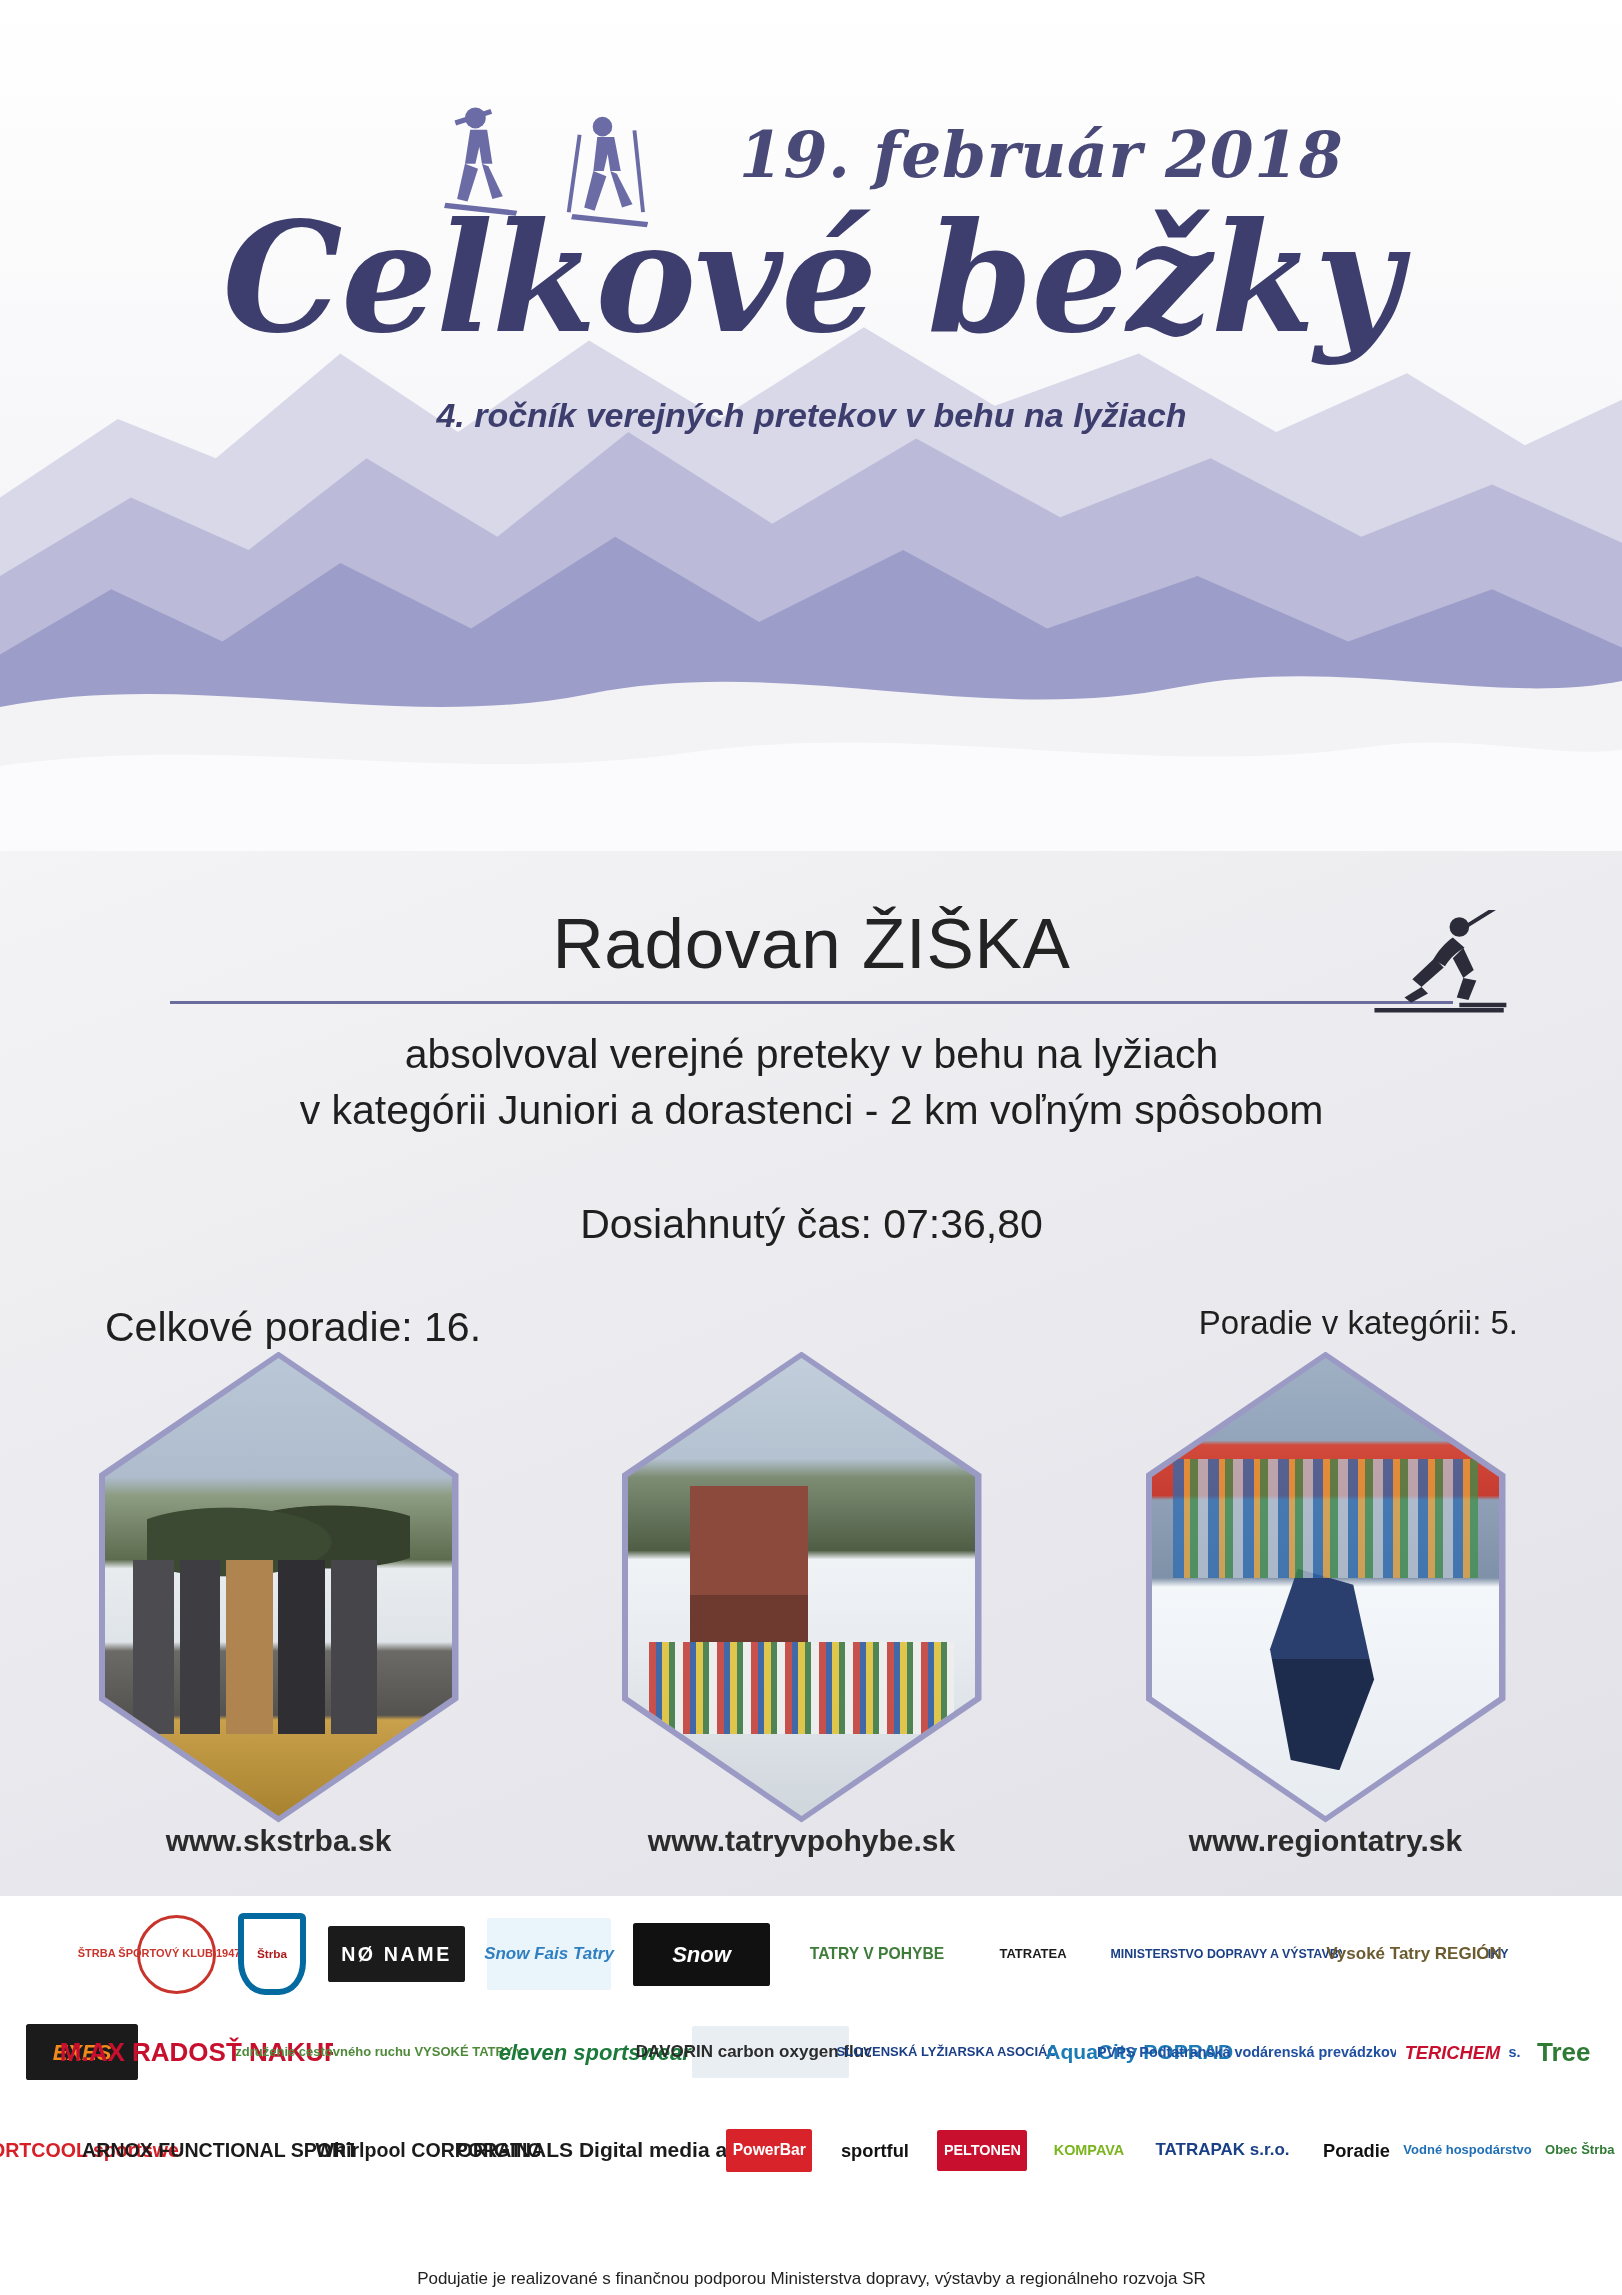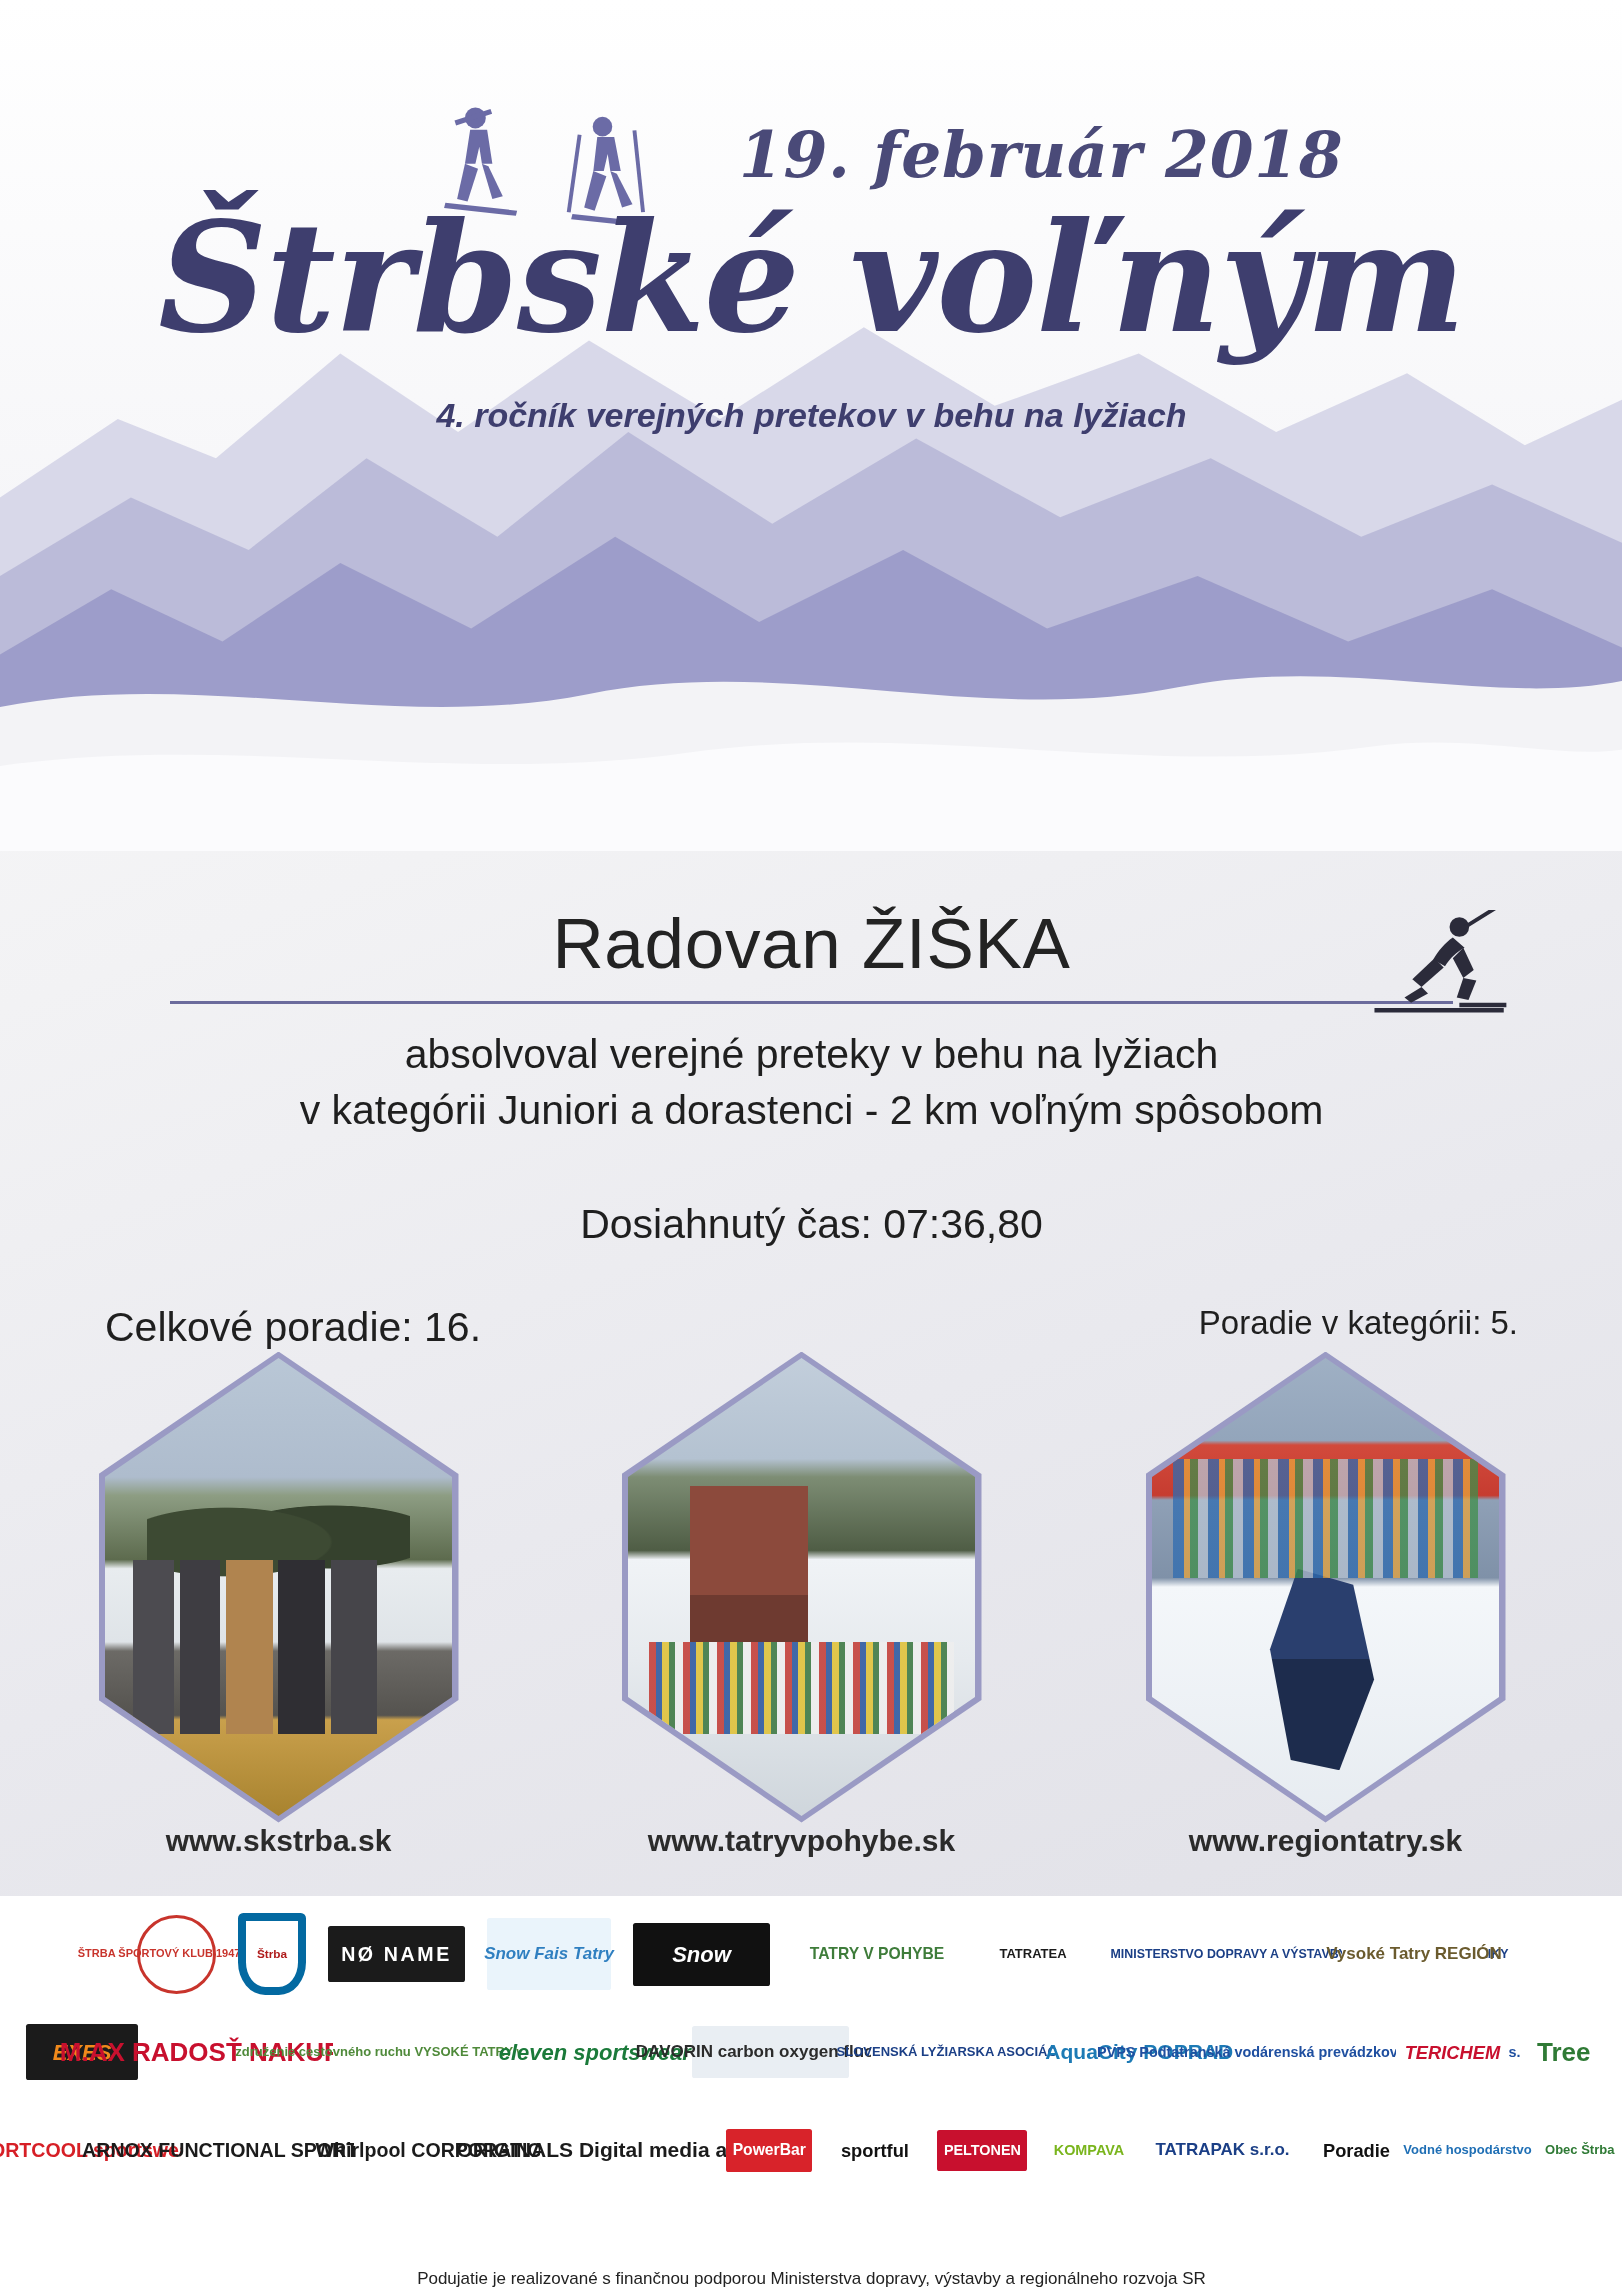--- a/index.html
+++ b/index.html
@@ -294,21 +294,21 @@
     font-size: 14.4px;
     font-weight: bold;
     text-align: center;
     line-height: 1.05;
     border-radius: 2.6px;
     padding: 3.9px 6.5px;
     white-space: nowrap;
   }
 
   .l-sks      { width: 79px; height: 79px; border-radius: 50%; border: 3.3px solid #c8342c; color:#c8342c; background:#fff; font-size:11px;}
-  .l-strba    { width: 68px; height: 82px; color:#b01c1c; background:#fff; border:8px solid #0369a1; border-radius: 5.2px 5.2px 40% 40%; font-size:11.8px;}
+  .l-strba    { width: 68px; height: 82px; color:#b01c1c; background:#fff; border:6px solid #0369a1; border-radius: 5.2px 5.2px 40% 40%; font-size:11.8px;}
   .l-noname   { width: 137px; height: 56px; background:#1b1b1b; color:#fff; letter-spacing:2.6px; font-size:19.6px;}
   .l-snow     { width: 124px; height: 72px; background:#eaf4fb; color:#2f7fc0; font-size:17px; font-style:italic;}
   .l-snowlogo { width: 137px; height: 63px; background:#111; color:#fff; font-size:22px; font-style:italic;}
   .l-tatryvp  { width: 170px; height: 65px; background:#fff; color:#3e7c3a; font-size:15.7px;}
   .l-tatratea { width: 98px; height: 79px; background:#fff; color:#1b1b1b; font-size:13px;}
   .l-minist   { width: 216px; height: 72px; background:#fff; color:#1b3f86; font-size:12.4px; text-align:left; justify-content:flex-start;}
   .l-vt       { width: 144px; height: 85px; background:#fff; color:#6b5b2e; font-size:17px;}
   .l-exes     { width: 151px; height: 56px; background:#1b1b1b; color:#f08a1c; font-size:22px; font-style:italic;}
   .l-max      { width: 151px; height: 59px; background:#fff; color:#c8102e; font-size:26px;}
   .l-vtatry   { width: 164px; height: 65px; background:#fff; color:#4f8a3a; font-size:13px;}
@@ -388,21 +388,21 @@
           <path d="M72,40 L98,40 L108,92 L92,92 L88,66 L82,92 L66,92 Z"></path>
           <path d="M66,92 L52,148 L68,153 L86,100 Z"></path>
           <path d="M92,92 L110,148 L126,143 L102,96 Z"></path>
           <rect x="42" y="36" width="6" height="120" transform="rotate(8 42 36)"></rect>
           <rect x="126" y="30" width="6" height="126" transform="rotate(-6 126 30)"></rect>
           <path d="M34,158 L150,170 L148,178 L32,166 Z"></path>
         </g>
       </svg>
     </div>
     <div class="date-line">19. február 2018</div>
-    <div class="main-title">Štrbské voľným</div>
+    <div class="main-title">Celkové bežky</div>
     <div class="subtitle">4. ročník verejných pretekov v behu na lyžiach</div>
   </div>
 
   <div class="skier-run">
     <svg viewBox="0 0 230 170" xmlns="http://www.w3.org/2000/svg">
       <g fill="#2b2b3a">
         <circle cx="150" cy="26" r="15"></circle>
         <path d="M140,42 C128,50 118,62 110,76 L128,86 C136,74 146,64 158,58 Z"></path>
         <path d="M112,74 L78,106 L92,118 L126,88 Z"></path>
         <path d="M156,58 L172,92 L156,104 L140,74 Z"></path>

